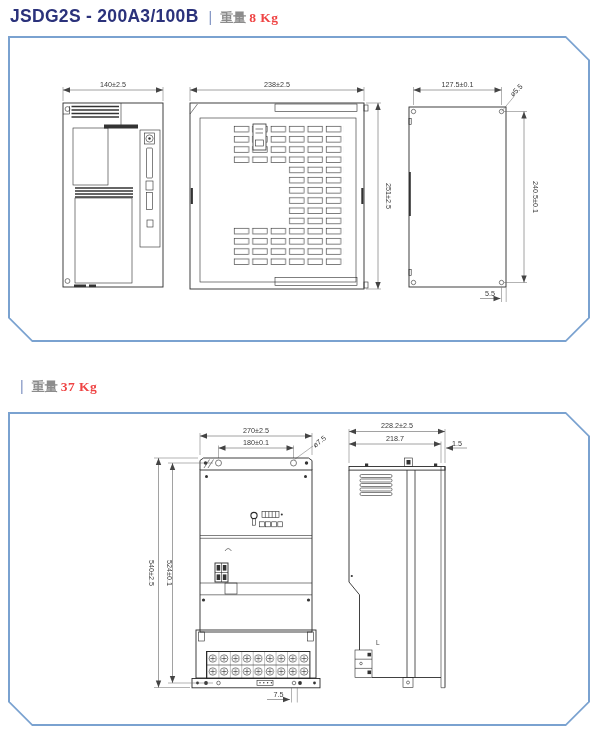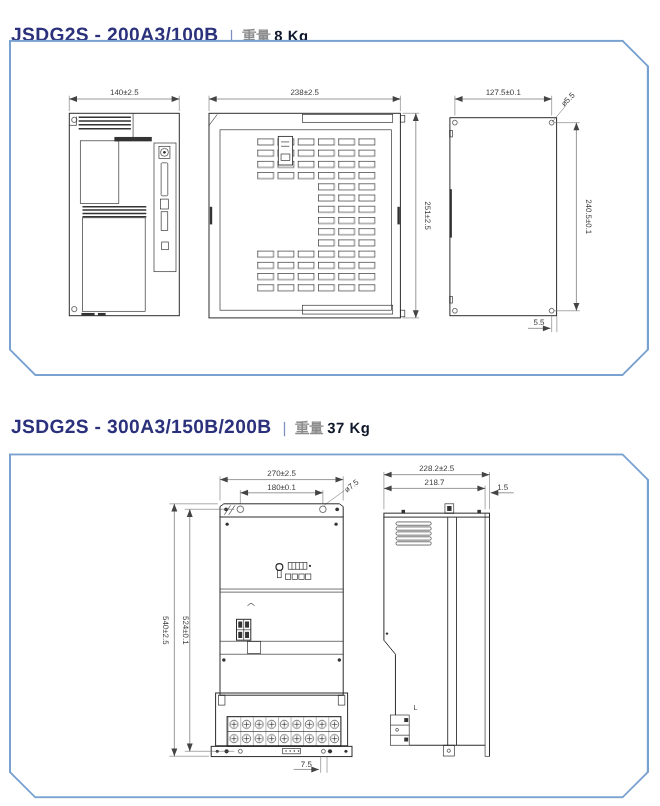--- a/index.html
+++ b/index.html
@@ -2,21 +2,21 @@
 <html><head>
 <meta charset="utf-8">
 <style>
   html,body{margin:0;padding:0;background:#fff;}
   .page{position:relative;width:600px;height:733px;background:#ffffff;overflow:hidden;
         font-family:"Liberation Sans",sans-serif;}
   .title{position:absolute;left:10px;display:flex;align-items:baseline;white-space:nowrap;}
   .title .model{font-size:17.5px;font-weight:bold;color:#2b327b;letter-spacing:.3px;}
   .title .sep{font-size:14px;color:#7c8fc0;margin:0 8px 0 10px;}
   .title .wlabel{font-size:13px;font-weight:600;color:#8c8c8c;margin-right:3px;}
-  .title .wvalue{font-size:13.5px;font-weight:600;color:#0f172a;letter-spacing:.5px;}
+  .title .wvalue{font-size:13.5px;font-weight:600;color:#ef4444;letter-spacing:.5px;font-family:Liberation Serif, serif;}
   .panel{position:absolute;background:#7aa2d0;
          clip-path:polygon(0 0,calc(100% - 24px) 0,100% 24px,100% calc(100% - 24px),
                    calc(100% - 24px) 100%,24px 100%,0 calc(100% - 24px));}
   .panel .inner{position:absolute;left:1.7px;top:1.7px;right:1.7px;bottom:1.7px;background:#fff;
          clip-path:polygon(0 0,calc(100% - 23px) 0,100% 23px,100% calc(100% - 23px),
                    calc(100% - 23px) 100%,23px 100%,0 calc(100% - 23px));}
   svg.drawing{position:absolute;pointer-events:none;}
   svg line,svg rect,svg circle,svg path{stroke:#2b2b2b;stroke-width:.9;fill:none;}
   svg .thin{stroke-width:.6;}
   svg .sl{stroke:#333;stroke-width:1.4;}
@@ -26,21 +26,21 @@
   svg .vfill{fill:url(#vents);stroke:none;}
   svg .tfill{fill:url(#term);stroke:none;}
   svg text{fill:#3a3a3a;stroke:none;font-family:"Liberation Sans",sans-serif;font-size:7.2px;}
   svg text.mark{font-size:6.5px;fill:#444;}
 </style>
 </head>
 <body>
 
 <div class="page">
 
-  <div class="title" style="top:21px;justify-content:flex-end;">
+  <div class="title" style="top:6px;justify-content:flex-end;">
     <span class="model">JSDG2S - 200A3/100B</span>
     <span class="sep">|</span>
     <span class="wlabel">重量</span>
     <span class="wvalue">8 Kg</span>
   </div>
 
   <div class="panel" style="left:8px;top:36px;width:582px;height:306px;">
     <div class="inner"></div>
   </div>
 
@@ -150,21 +150,20 @@
       <line class="dim" x1="524" y1="111.5" x2="524" y2="282.5" marker-start="url(#ar)" marker-end="url(#ar)"></line>
       <text x="532.5" y="197" text-anchor="middle" transform="rotate(90 532.5 197)">240.5±0.1</text>
       <line class="ext" x1="501.5" y1="287.5" x2="501.5" y2="302"></line>
         <line class="ext" x1="506.2" y1="287.5" x2="506.2" y2="302"></line>
       <line class="dim" x1="480" y1="298.5" x2="500.5" y2="298.5" marker-end="url(#ar)"></line>
       <text x="490" y="295.5" text-anchor="middle">5.5</text>
     </g>
   </svg>
 
   <div class="title" style="top:378px;">
-    <span class="model">JSDG2S - 300A3/150B/200B</span>
     <span class="sep">|</span>
     <span class="wlabel">重量</span>
     <span class="wvalue">37 Kg</span>
   </div>
 
   <div class="panel" style="left:8px;top:412px;width:582px;height:314px;">
     <div class="inner"></div>
   </div>
 
   <svg class="drawing" style="left:8px;top:412px;" width="584" height="314" viewBox="8 412 584 314">

